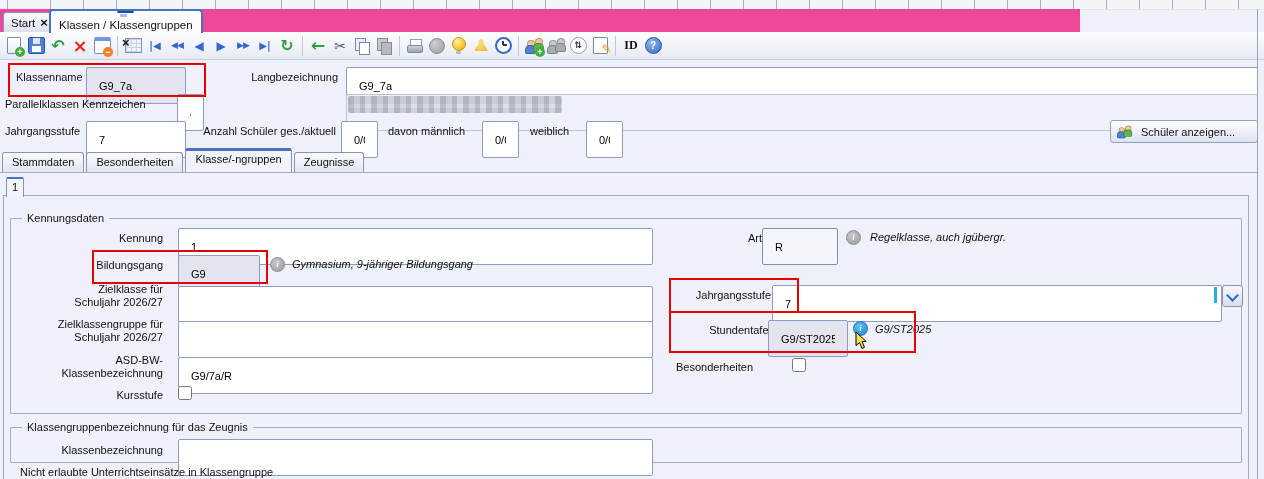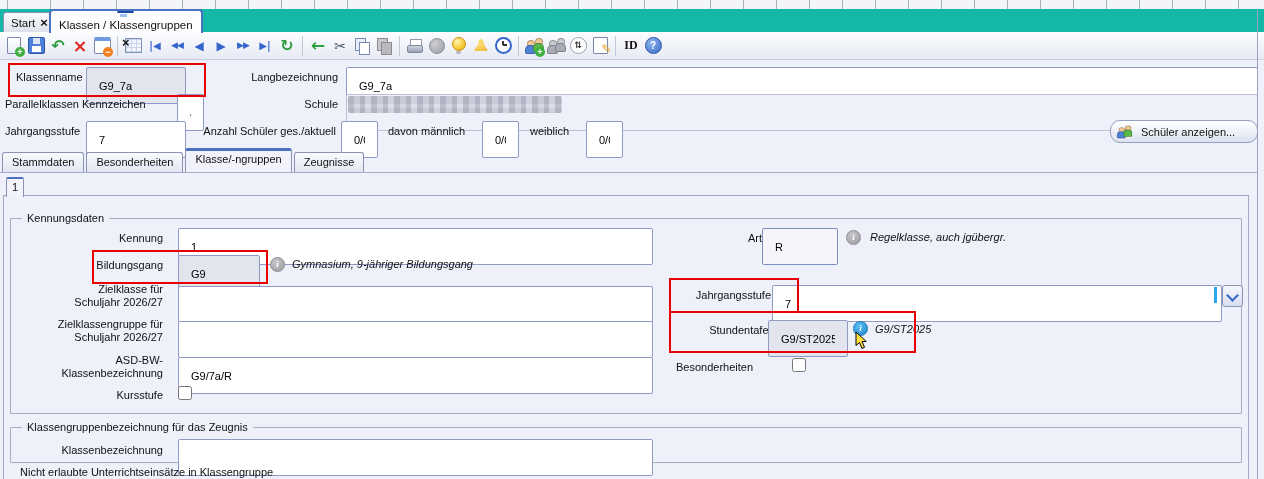--- a/index.html
+++ b/index.html
@@ -3,21 +3,21 @@
 <meta charset="utf-8">
 <style>
   html,body{margin:0;padding:0;background:#d8d8dc;}
   .stage{position:relative;width:1264px;height:479px;background:#eef0fa;overflow:hidden;
          font-family:"Liberation Sans","DejaVu Sans",sans-serif;font-size:11px;color:#111;}
   
   .topstrip{position:absolute;left:0;top:0;width:1264px;height:9px;background:#f3f4f8;
             background-image:repeating-linear-gradient(90deg,transparent 0 32px,#a8adb8 32px 33px);
             background-position:18px 0;border-bottom:1px solid #e2e4ee;}
   
-  .tabbar{position:absolute;left:0;top:9px;width:1264px;height:23px;background:#14b8a6;border-bottom:1px solid #a6adc6;}
+  .tabbar{position:absolute;left:0;top:9px;width:1060px;height:23px;background:#ec4899;border-bottom:1px solid #a6adc6;padding-left:20px;}
   .stab{position:absolute;left:3px;top:3px;height:19px;padding:0 7px;display:flex;align-items:center;gap:5px;
         background:linear-gradient(#fafbfe,#dde0ec);border:1px solid #8a92b8;border-bottom:none;
         border-radius:3px 3px 0 0;font-size:11.5px;}
   .atab{position:absolute;left:49px;top:0;height:22px;padding:0 8px;display:flex;align-items:center;gap:6px;
         background:#fdfdfe;border:2px solid #4a70c0;border-bottom:none;border-radius:4px 4px 0 0;
         font-size:11.5px;z-index:3;flex-direction:column;}
   .cls{font-weight:bold;font-size:13px;line-height:11px;color:#111;cursor:default;}
   .wic{width:15px;height:12px;background:#2a6ad4;border:1px solid #1a4aa4;border-radius:2px;position:relative;display:block;}
   .wic:after{content:"";position:absolute;left:2px;top:2px;width:7px;height:3px;background:#9cc2f4;}
   
@@ -85,21 +85,21 @@
   .roA{background:#f4f6fc;border-color:#7e90c0;}
   .roS{background:#eef0fa;border-color:#bcc2da;}
   .num{text-align:right;}
   .hl{position:absolute;border:2px solid #e60000;z-index:8;pointer-events:none;}
   .infog,.infob{position:absolute;width:13px;height:13px;border-radius:50%;text-align:center;
         font:italic bold 9px/13px "Liberation Serif",serif;color:#fff;}
   .infog{background:radial-gradient(circle at 38% 32%,#c8c8cc,#9a9a9e);border:1px solid #8e8e92;}
   .infob{background:radial-gradient(circle at 38% 32%,#5ec0f0,#1e88d0);border:1px solid #1a78c0;}
   .hint{position:absolute;font-style:italic;font-size:11px;white-space:nowrap;color:#111;}
   .btn{position:absolute;display:flex;align-items:center;gap:5px;padding:0 8px 0 6px;height:23px;box-sizing:border-box;
-       background:linear-gradient(#ffffff,#dde2f0);border:1px solid #97a0c0;border-radius:10px;font-size:11px;}
+       background:linear-gradient(#ffffff,#dde2f0);border:1px solid #97a0c0;border-radius:3px;font-size:11px;}
   .btn .duo{transform:scale(.8);transform-origin:left center;}
   
   .mtabs{position:absolute;left:2px;top:151px;height:21px;display:flex;align-items:flex-end;gap:2px;}
   .mtab{height:19px;padding:0 9px;background:linear-gradient(#fafbfe,#e2e6f2);border:1px solid #8a92b8;
         border-bottom:none;border-radius:3px 3px 0 0;font-size:11px;line-height:19px;white-space:nowrap;}
   .mtab.active{height:21px;background:#f1f2fb;border-top:3px solid #4a70c0;line-height:17px;position:relative;z-index:2;}
   .hline{position:absolute;background:#a6adc6;}
   .vline{position:absolute;width:1px;background:#9aa2c0;}
   .gtab{position:absolute;left:6px;top:177px;width:16px;height:18px;background:#f2f3fb;border:1px solid #8a92b8;
         border-top:2px solid #4a70c0;border-bottom:none;border-radius:2px 2px 0 0;text-align:center;
@@ -244,21 +244,20 @@
   <label class="lb" style="left:16px;top:70px">Klassenname</label>
   <input class="fld ro" style="left: 86px; top: 67px; width: 100px;" readonly="" value="G9_7a">
   <div class="hl" style="left:8px;top:63px;width:194px;height:30px"></div>
 
   <div class="lbr" style="left:160px;top:70px;width:178px">Langbezeichnung</div>
   <input class="fld" style="left: 346px; top: 67px; width: 912px;" value="G9_7a">
 
   <label class="lb" style="left:5px;top:97px">Parallelklassen Kennzeichen</label>
   <input class="fld" style="left: 177px; top: 94px; width: 27px;" value="a">
 
-  <div class="lbr" style="left:160px;top:97px;width:178px">Schule</div>
   <input class="fld roS" style="left: 346px; top: 94px; width: 912px;" readonly="" value="">
   <div class="mosaic"></div>
 
   <label class="lb" style="left:5px;top:124px">Jahrgangsstufe</label>
   <input class="fld" style="left: 86px; top: 121px; width: 100px;" value="7">
 
   <div class="lbr" style="left:196px;top:124px;width:140px">Anzahl Schüler ges./aktuell</div>
   <input class="fld num" style="left: 341px; top: 121px; width: 37px;" readonly="" value="0/0">
   <label class="lb" style="left:388px;top:124px">davon männlich</label>
   <input class="fld num" style="left: 482px; top: 121px; width: 37px;" readonly="" value="0/0">

